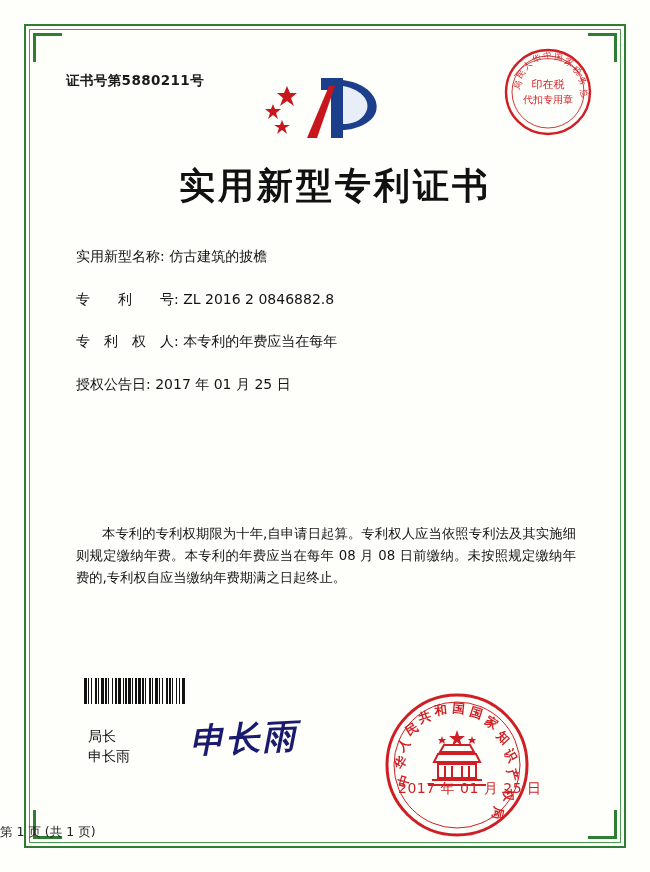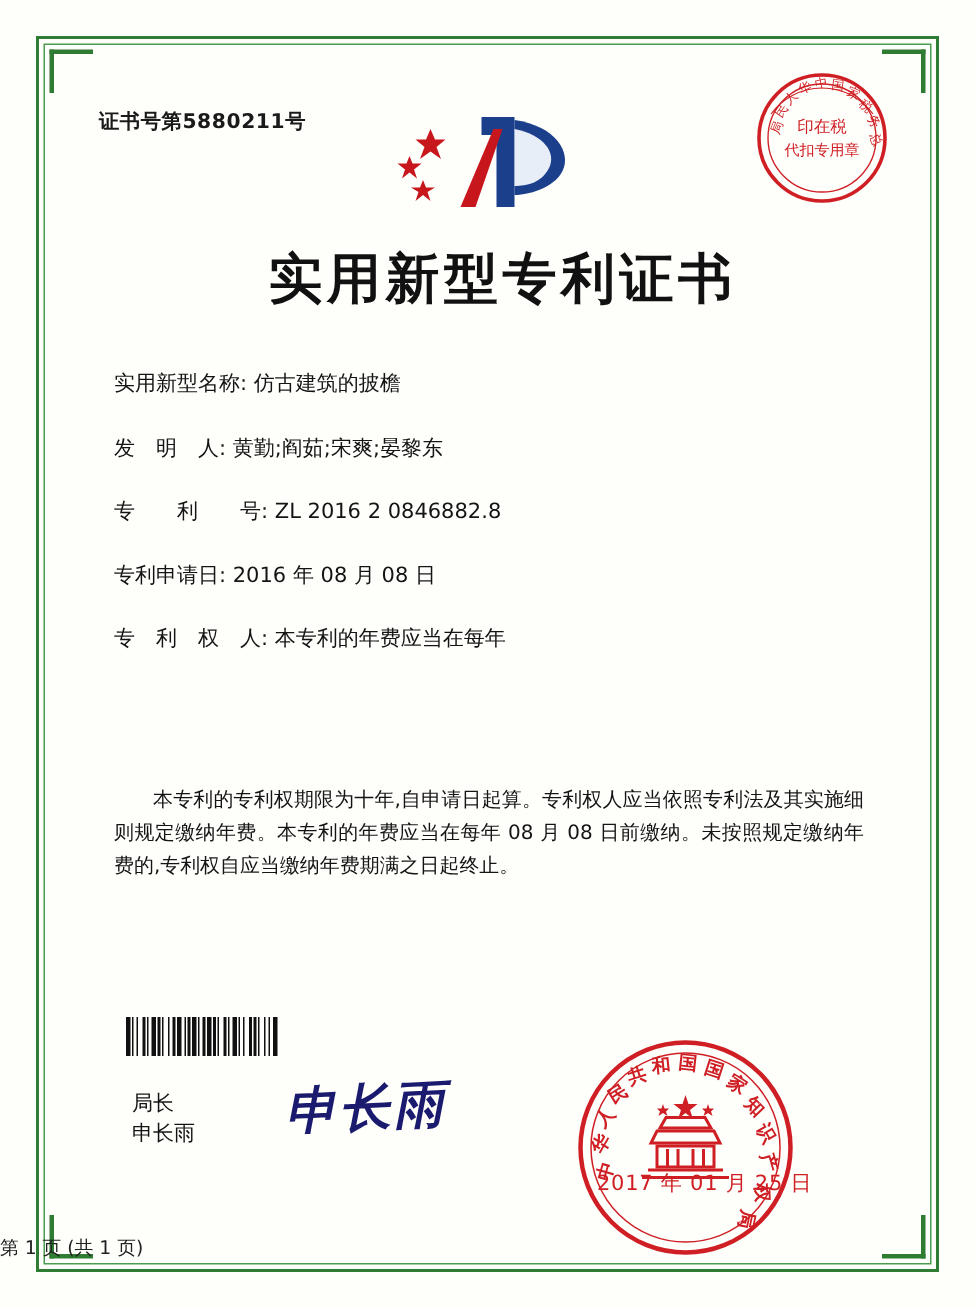--- a/index.html
+++ b/index.html
@@ -256,34 +256,30 @@
   </div>
 
   <div class="main-title">实用新型专利证书</div>
 
   <div class="fields">
     <div class="field-row">
       <span class="field-label">实用新型名称:</span>
       <span class="field-value">仿古建筑的披檐</span>
     </div>
     <div class="field-row">
-      <span class="field-label label-spread">发　明　人:</span>
-      <span class="field-value">黄勤;阎茹;宋爽;晏黎东</span>
-    </div>
-    <div class="field-row">
       <span class="field-label label-spread">专　　利　　号:</span>
       <span class="field-value">ZL 2016 2 0846882.8</span>
-    </div>
-    <div class="field-row">
-      <span class="field-label">专利申请日:</span>
-      <span class="field-value">2016 年 08 月 08 日</span>
     </div>
     <div class="field-row">
       <span class="field-label label-spread">专　利　权　人:</span>
       <span class="field-value">本专利的年费应当在每年</span>
+    </div>
+    <div class="field-row">
+      <span class="field-label">授权公告日:</span>
+      <span class="field-value">2017 年 01 月 25 日</span>
     </div>
   </div>
 
   <div class="body-text">
     <p>本专利的专利权期限为十年,自申请日起算。专利权人应当依照专利法及其实施细则规定缴纳年费。本专利的年费应当在每年 08 月 08 日前缴纳。未按照规定缴纳年费的,专利权自应当缴纳年费期满之日起终止。</p>
   </div>
 
   <div class="barcode" id="barcode">
       <i style="width:3px"></i>
       <i style="width:1px;background:transparent"></i>

